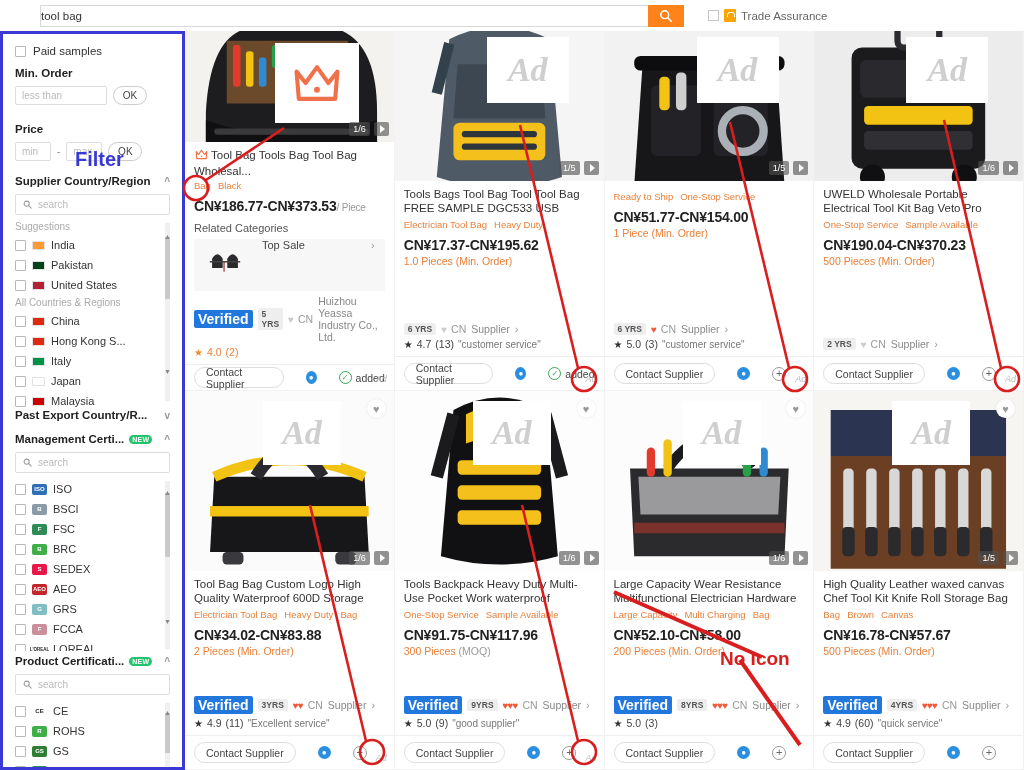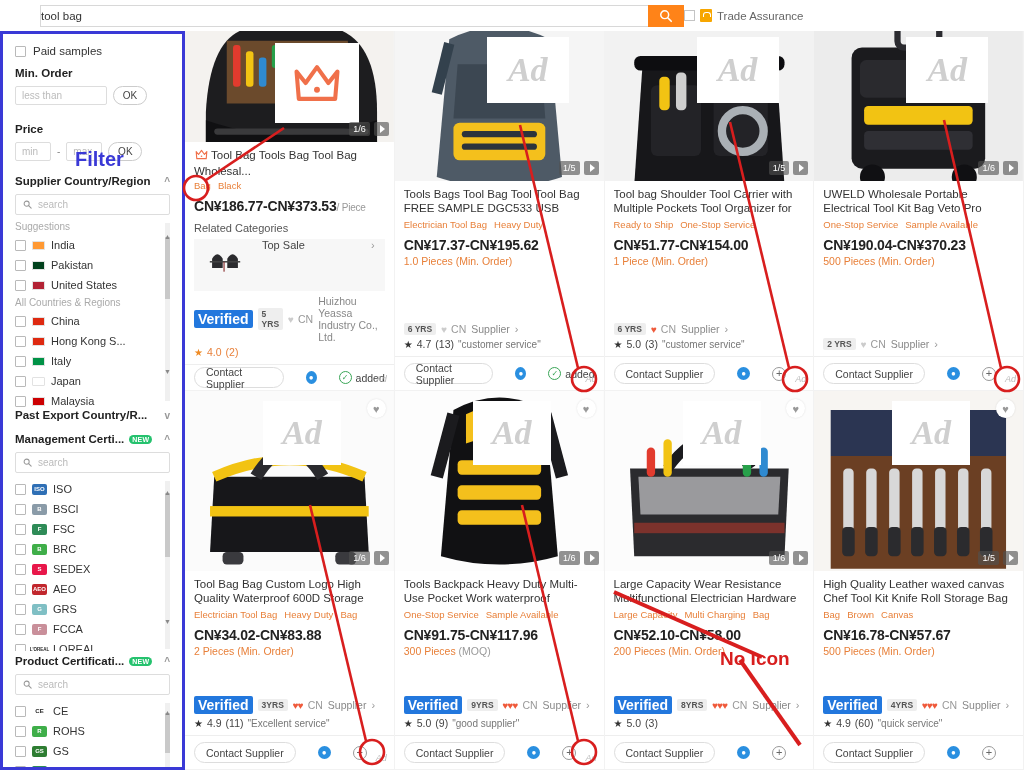--- a/index.html
+++ b/index.html
@@ -20,21 +20,21 @@
   .searchbox {
     width: 608px; height: 22px; border: 1px solid #d8d8d8; border-right: none;
     background: #fff; display: flex; align-items: center; padding-left: 0;
     font-size: 11.5px; color: #333;
   }
   .searchbtn {
     width: 36px; height: 22px; background: #ff8318;
     display: flex; align-items: center; justify-content: center;
   }
   .searchbtn svg { display:block; }
-  .ta-wrap { display: flex; align-items: center; gap: 5px; }
+  .ta-wrap { display: flex; align-items: center; margin-left: 24px; gap: 5px; }
   .ta-check {
     width: 11px; height: 11px; border: 1px solid #c4c4c4; background: #fff;
     display:inline-block;
   }
   .ta-icon {
     width: 12px; height: 13px; background: #f7a600; border-radius: 1px;
     position: relative; display:inline-block;
   }
   .ta-icon:after {
     content:""; position:absolute; left:3px; top:2.5px; width:6px; height:4px;
@@ -597,21 +597,20 @@
             <rect width="100" height="100" fill="#f2f2f2"></rect>
             <path d="M18 30 L82 30 L86 88 L14 88 Z" fill="#17171a"></path>
             <rect x="22" y="40" width="24" height="34" rx="3" fill="#232327"></rect>
             <rect x="52" y="40" width="26" height="34" rx="3" fill="#232327"></rect>
             <rect x="26" y="36" width="5" height="16" rx="2" fill="#f2c313"></rect>
             <rect x="34" y="34" width="5" height="18" rx="2" fill="#cfcfcf"></rect>
             <circle cx="66" cy="62" r="10" fill="none" stroke="#aab0b5" stroke-width="4"></circle>
             <rect x="14" y="26" width="72" height="7" rx="3" fill="#0d0d10"></rect>
           </svg><div class="adbox" style="left:92px;top:6px;width:82px;height:66px">Ad</div><div class="imgcount">1/5</div><div class="imgnext"></div></div>
         <div class="card-body">
-          <div class="p-title">Tool bag Shoulder Tool Carrier with Multiple Pockets Tool Organizer for</div>
           <div class="tags">
             <span class="tag">Ready to Ship</span>
             <span class="tag">One-Stop Service</span>
           </div>
           <div class="price">CN¥51.77-CN¥154.00</div>
           <div class="moq">1 Piece (Min. Order)</div>
           <div class="spacer"></div>
           <div class="supplier">
             <span class="yrs">6 YRS</span>
             <span class="hearts">♥</span>

